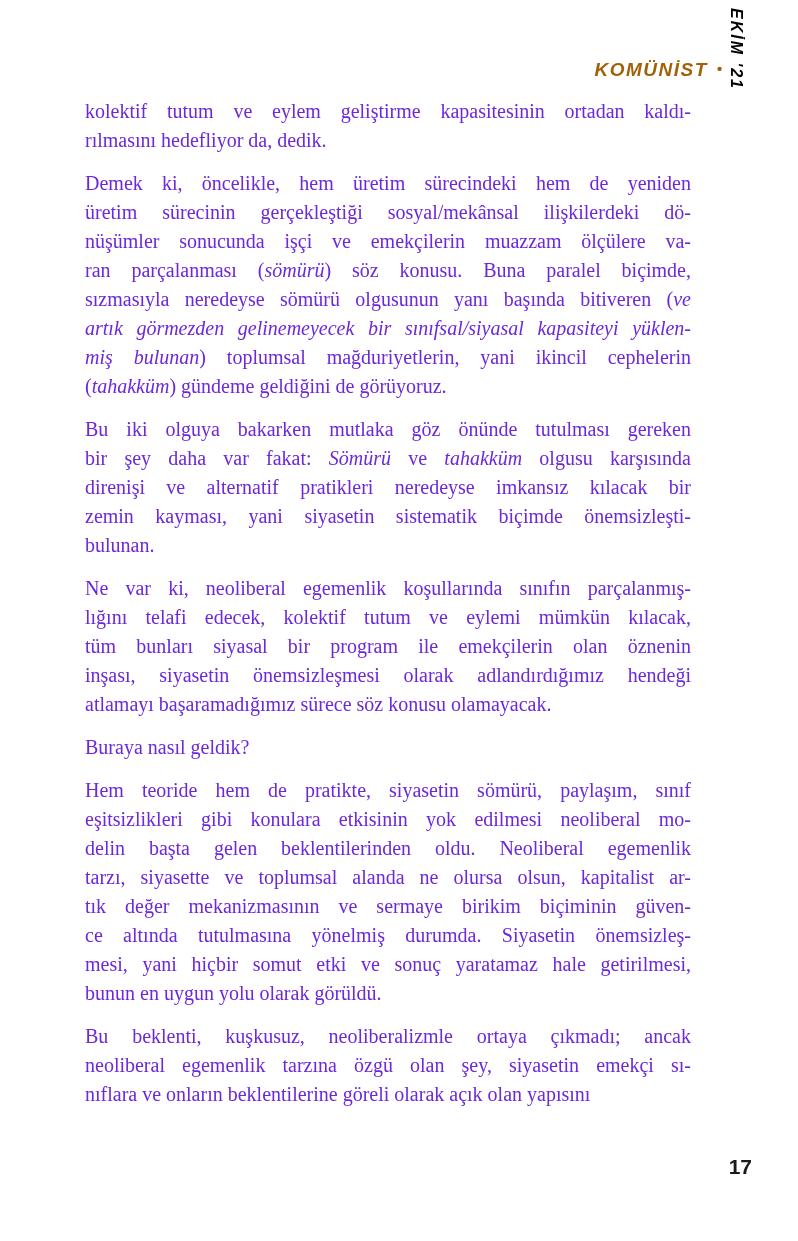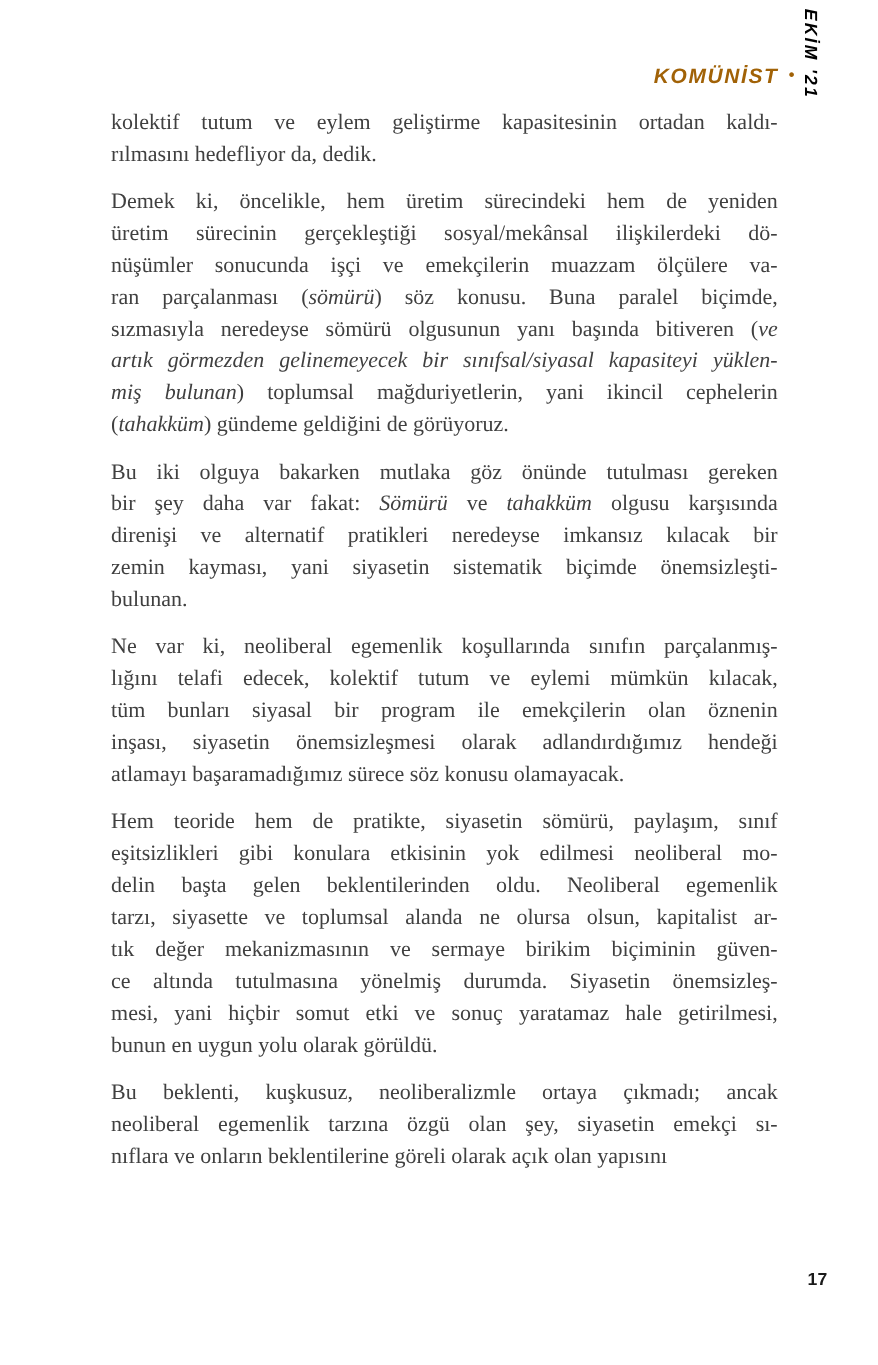--- a/index.html
+++ b/index.html
@@ -45,36 +45,35 @@
     color: #000000;
     white-space: nowrap;
     line-height: 20px;
   }
   .body-text {
     position: absolute;
     left: 85px; top: 97px;
     width: 606px;
     font-size: 20px;
     line-height: 29px;
-    color: #404040;
-    margin-left: 16px;
+    color: #6d28d9;
   }
   .paragraph { margin: 0 0 14px 0; }
   .line {
     text-align: justify;
     text-align-last: justify;
   }
   .line.last { text-align-last: left; }
   .line em { font-style: italic; }
   .page-number {
     position: absolute;
     right: 46px; top: 1155px;
     font-family: "Liberation Sans", sans-serif;
     font-weight: bold;
-    font-size: 16px;
+    font-size: 21px;
     color: #1a1a1a;
   }
 </style>
 </head>
 <body>
 
 <div class="page">
 
   <div class="running-head">
     <span>KOMÜNİST</span><span class="bullet">•</span>
@@ -105,20 +104,23 @@
         <div class="line last"><span>bulunan.</span></div>
       </div>
       <div class="paragraph">
         <div class="line"><span>Ne var ki, neoliberal egemenlik koşullarında sınıfın parçalanmış-</span></div>
         <div class="line"><span>lığını telafi edecek, kolektif tutum ve eylemi mümkün kılacak,</span></div>
         <div class="line"><span>tüm bunları siyasal bir program ile emekçilerin olan öznenin</span></div>
         <div class="line"><span>inşası, siyasetin önemsizleşmesi olarak adlandırdığımız hendeği</span></div>
         <div class="line last"><span>atlamayı başaramadığımız sürece söz konusu olamayacak.</span></div>
       </div>
       <div class="paragraph">
+        <div class="line last"><span>Buraya nasıl geldik?</span></div>
+      </div>
+      <div class="paragraph">
         <div class="line"><span>Hem teoride hem de pratikte, siyasetin sömürü, paylaşım, sınıf</span></div>
         <div class="line"><span>eşitsizlikleri gibi konulara etkisinin yok edilmesi neoliberal mo-</span></div>
         <div class="line"><span>delin başta gelen beklentilerinden oldu. Neoliberal egemenlik</span></div>
         <div class="line"><span>tarzı, siyasette ve toplumsal alanda ne olursa olsun, kapitalist ar-</span></div>
         <div class="line"><span>tık değer mekanizmasının ve sermaye birikim biçiminin güven-</span></div>
         <div class="line"><span>ce altında tutulmasına yönelmiş durumda. Siyasetin önemsizleş-</span></div>
         <div class="line"><span>mesi, yani hiçbir somut etki ve sonuç yaratamaz hale getirilmesi,</span></div>
         <div class="line last"><span>bunun en uygun yolu olarak görüldü.</span></div>
       </div>
       <div class="paragraph">

